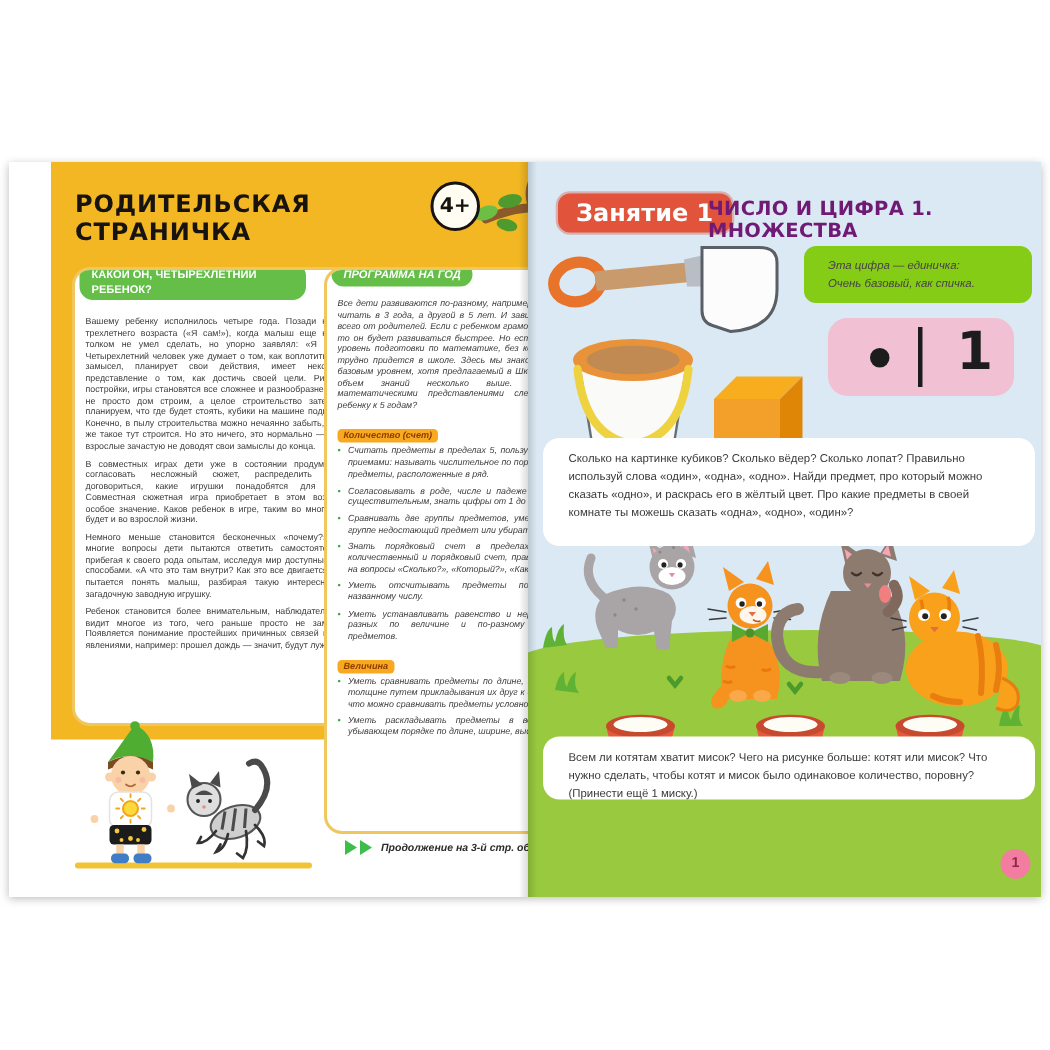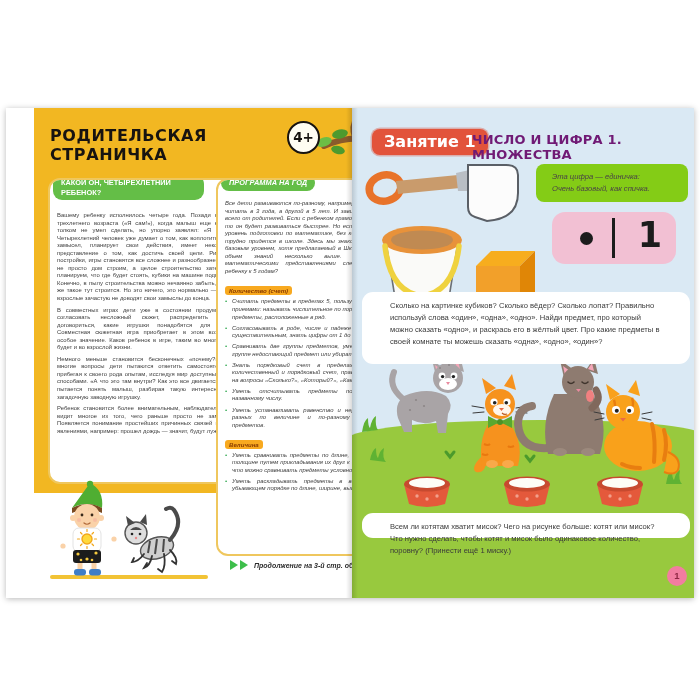--- a/index.html
+++ b/index.html
@@ -31,23 +31,23 @@
 
   
   .lesson-badge{position:absolute;left:20px;top:21px;background:#E2533B;color:#FFFFFF;font-family:"DejaVu Sans",sans-serif;font-weight:700;font-size:16px;padding:3px 12px 4px 12px;border-radius:8px;box-shadow:0 0 0 1.5px rgba(215,70,45,.35);}
   .rp-title{position:absolute;left:120px;top:24px;width:220px;font-family:"DejaVu Sans",sans-serif;font-size:13px;font-weight:800;letter-spacing:.2px;color:#701a75;}
   .objects{position:absolute;left:8px;top:54px;z-index:3;}
   .rhyme-box{position:absolute;left:184px;top:56px;width:152px;height:38px;box-sizing:border-box;background:#84cc16;border-radius:8px;padding:7px 16px;font-size:7.6px;font-style:italic;line-height:1.6;color:#4A4247;z-index:3;}
   .digit-card{position:absolute;left:200px;top:104px;width:124px;height:52px;background:#F2C0D3;border-radius:13px;z-index:3;}
   .dom-dot{position:absolute;left:28px;top:20px;width:13px;height:13px;border-radius:50%;background:#1C1C1C;}
   .dom-line{position:absolute;left:60px;top:6px;width:2.5px;height:40px;background:#1C1C1C;}
   .dom-digit{position:absolute;right:14px;top:3px;font-family:"DejaVu Sans",sans-serif;font-size:35px;font-weight:800;color:#1C1C1C;}
-  .qbox{position:absolute;left:10px;width:328px;box-sizing:border-box;background:#FFFFFF;border-radius:11px;padding:8px 28px;font-size:7.6px;line-height:1.58;color:#3A3A3A;z-index:4;}
+  .qbox{position:absolute;left:10px;width:328px;box-sizing:border-box;background:#FFFFFF;border-radius:11px;padding:8px 17px;font-size:7.6px;line-height:1.58;color:#3A3A3A;z-index:4;}
   .q1{top:184px;height:72px;}
-  .q2{top:405px;height:25px;}
+  .q2{top:383px;height:42px;}
   .grass{position:absolute;left:-6px;top:312px;width:354px;height:184px;background:#98C93E;border-radius:55% 45% 0 0/20px 14px 0 0;z-index:1;}
   .cats{position:absolute;left:0;top:248px;z-index:2;}
   .page-num{position:absolute;left:315px;top:458px;width:20px;height:20px;border-radius:50%;background:#F27DA0;color:#8E2743;font-size:9.5px;font-weight:700;text-align:center;line-height:20px;z-index:5;}
 </style>
 </head>
 <body>
 
 <div class="stage">
   <div class="spread">
 

